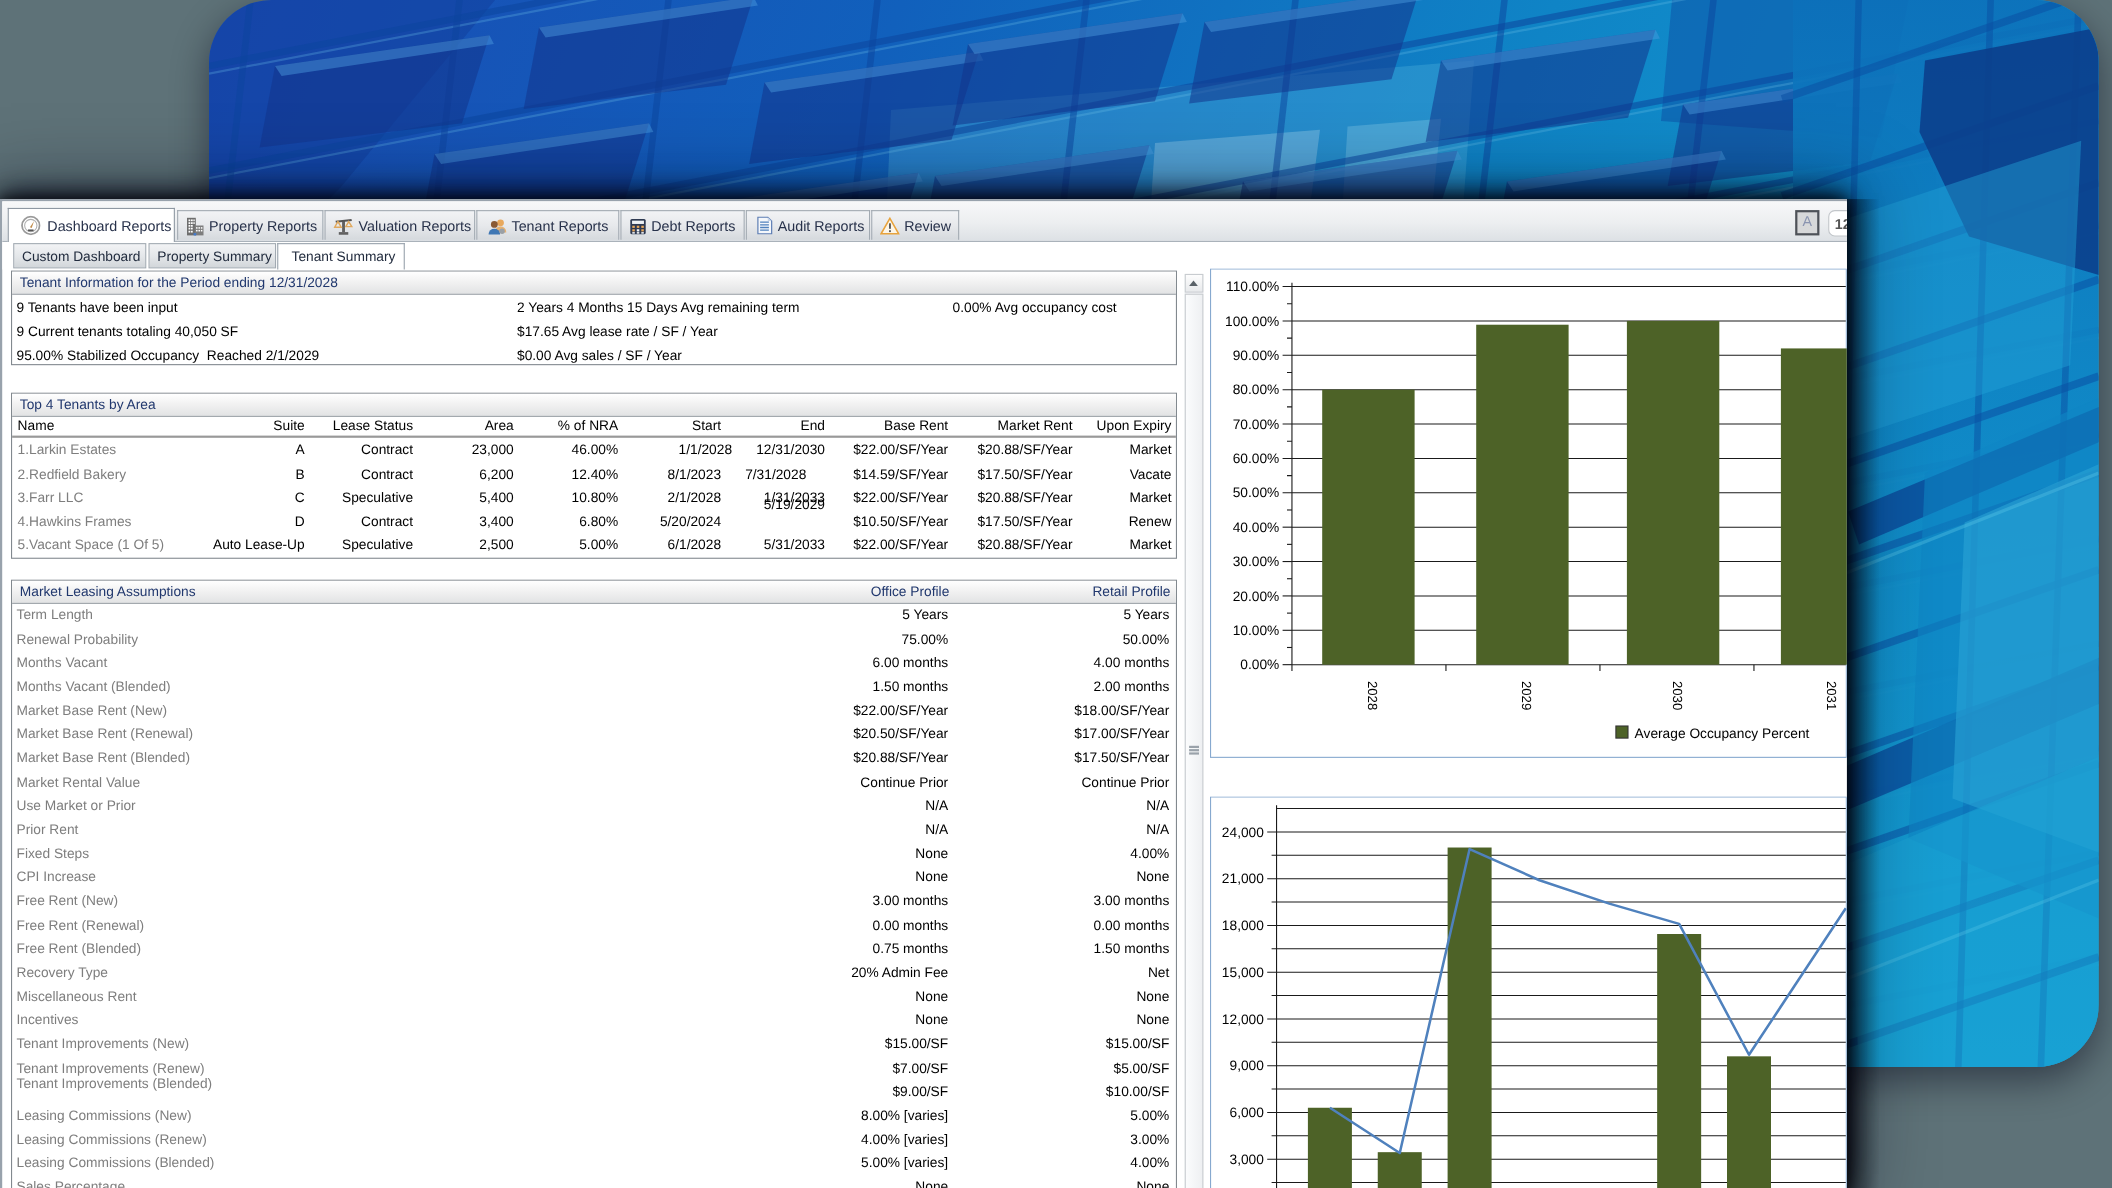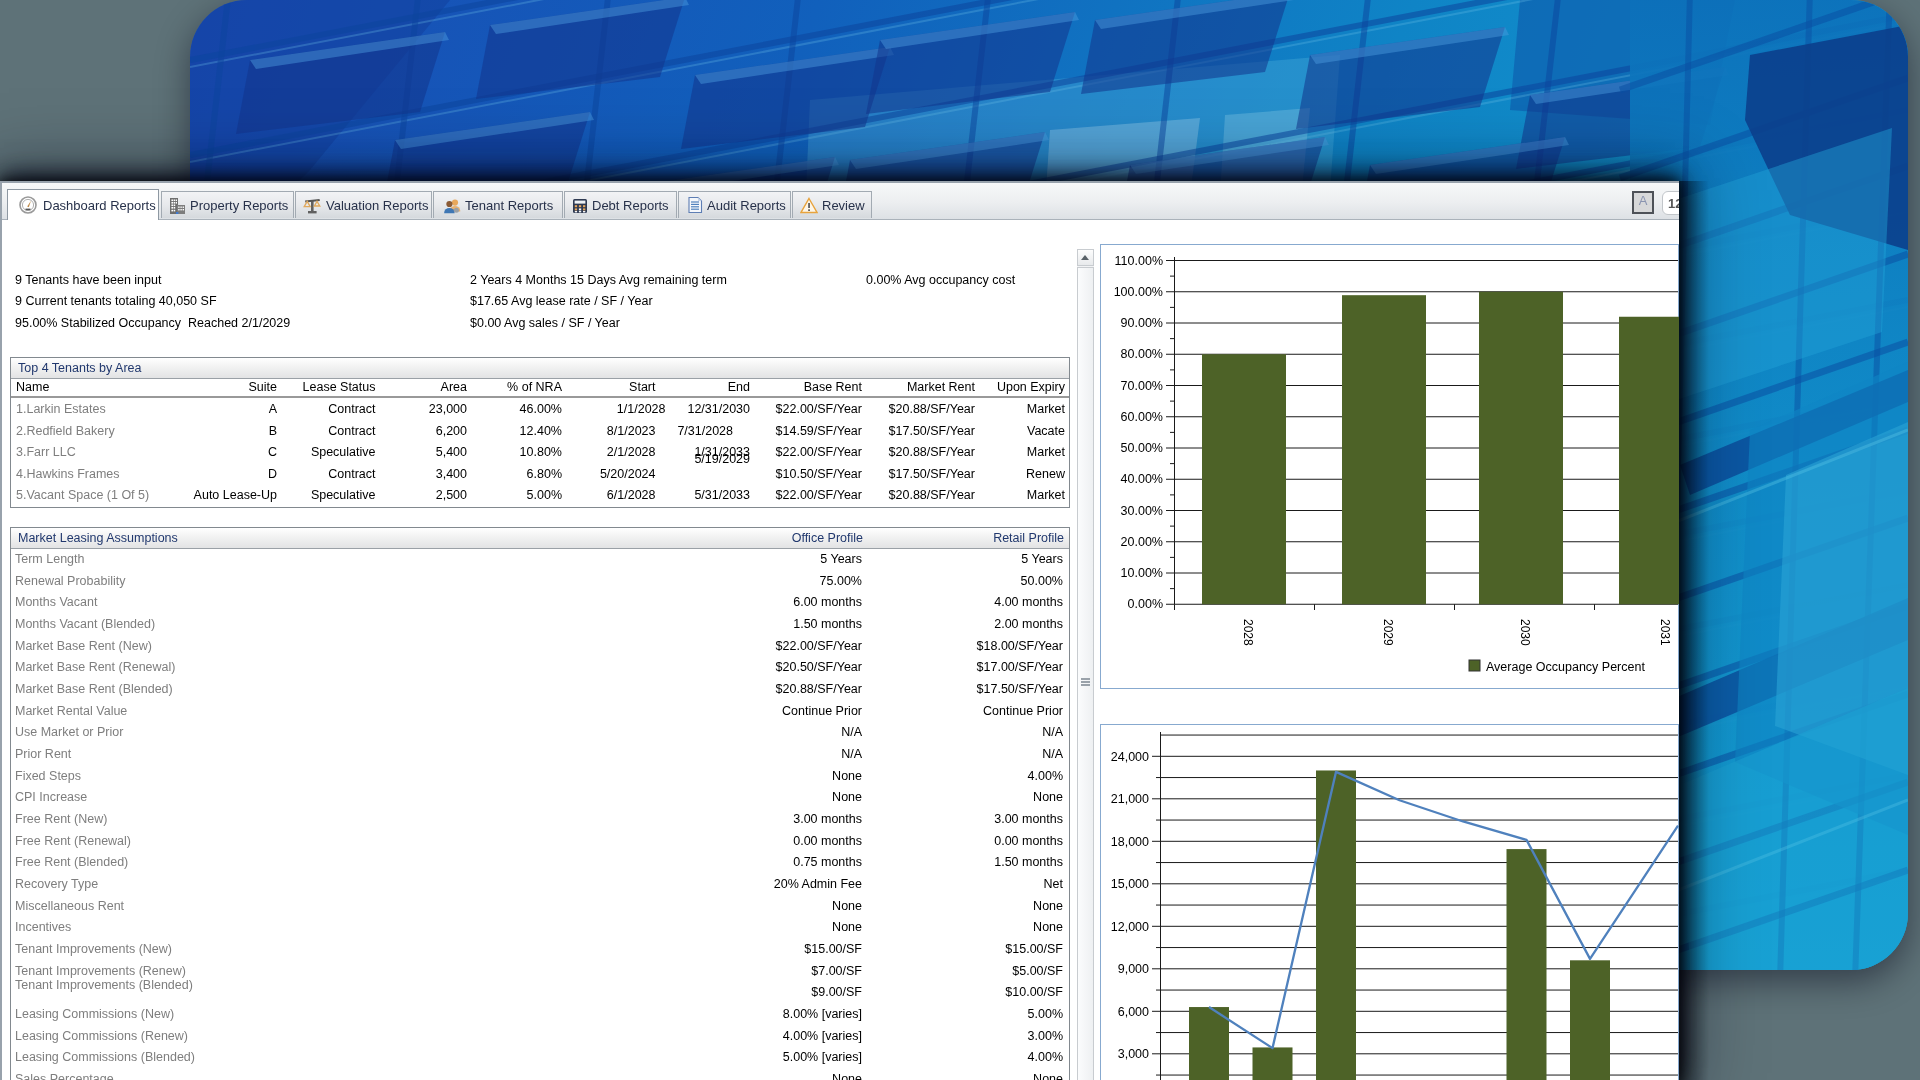--- a/index.html
+++ b/index.html
@@ -259,21 +259,37 @@
       <svg style="position:absolute;left:7px;top:5px" width="18" height="18" viewBox="0 0 18 18">
         <polygon points="9,1.5 17,15.5 1,15.5" fill="#fdf6e8" stroke="#e8a33c" stroke-width="1.4"></polygon>
         <rect x="8.2" y="6" width="1.7" height="5" fill="#555"></rect>
         <rect x="8.2" y="12.3" width="1.7" height="1.7" fill="#555"></rect>
       </svg>
       <span style="left:29px;">Review</span>
     </div>
     <div class="btnA">A</div>
     <div class="btn12">12</div>
   </div>
+  <div class="strip2">
+    <div class="tab2" style="left:10px;width:121px;">
+        <span style="left:7px;">Custom Dashboard</span>
+      </div>
+    <div class="tab2" style="left:133px;width:116px;">
+        <span style="left:7px;">Property Summary</span>
+      </div>
+    <div class="tab2 active" style="left:250px;width:116px;">
+        <span style="left:12px;">Tenant Summary</span>
+      </div>
+  </div>
   <div id="content" style="position:absolute;left:0;top:5px;width:1677px;height:894px;">
+<div class="box" style="left:8px;top:58px;width:1060px;height:86px;">
+<div class="hdr">
+          <span style="position:absolute;left:7px;top:3px;">Tenant Information for the Period ending 12/31/2028</span>
+        </div>
+</div>
 <div class="t" style="left:13px;top:84.8px;">9 Tenants have been input</div>
 <div class="t" style="left:468px;top:84.8px;">2 Years 4 Months 15 Days Avg remaining term</div>
 <div class="t" style="left:864px;top:84.8px;">0.00% Avg occupancy cost</div>
 <div class="t" style="left:13px;top:106.2px;">9 Current tenants totaling 40,050 SF</div>
 <div class="t" style="left:468px;top:106.2px;">$17.65 Avg lease rate / SF / Year</div>
 <div class="t" style="left:13px;top:127.5px;">95.00% Stabilized Occupancy&nbsp; Reached 2/1/2029</div>
 <div class="t" style="left:468px;top:127.5px;">$0.00 Avg sales / SF / Year</div>
 <div class="box" style="left:8px;top:169px;width:1060px;height:151px;">
 <div class="hdr">
           <span style="position:absolute;left:7px;top:3px;">Top 4 Tenants by Area</span>

